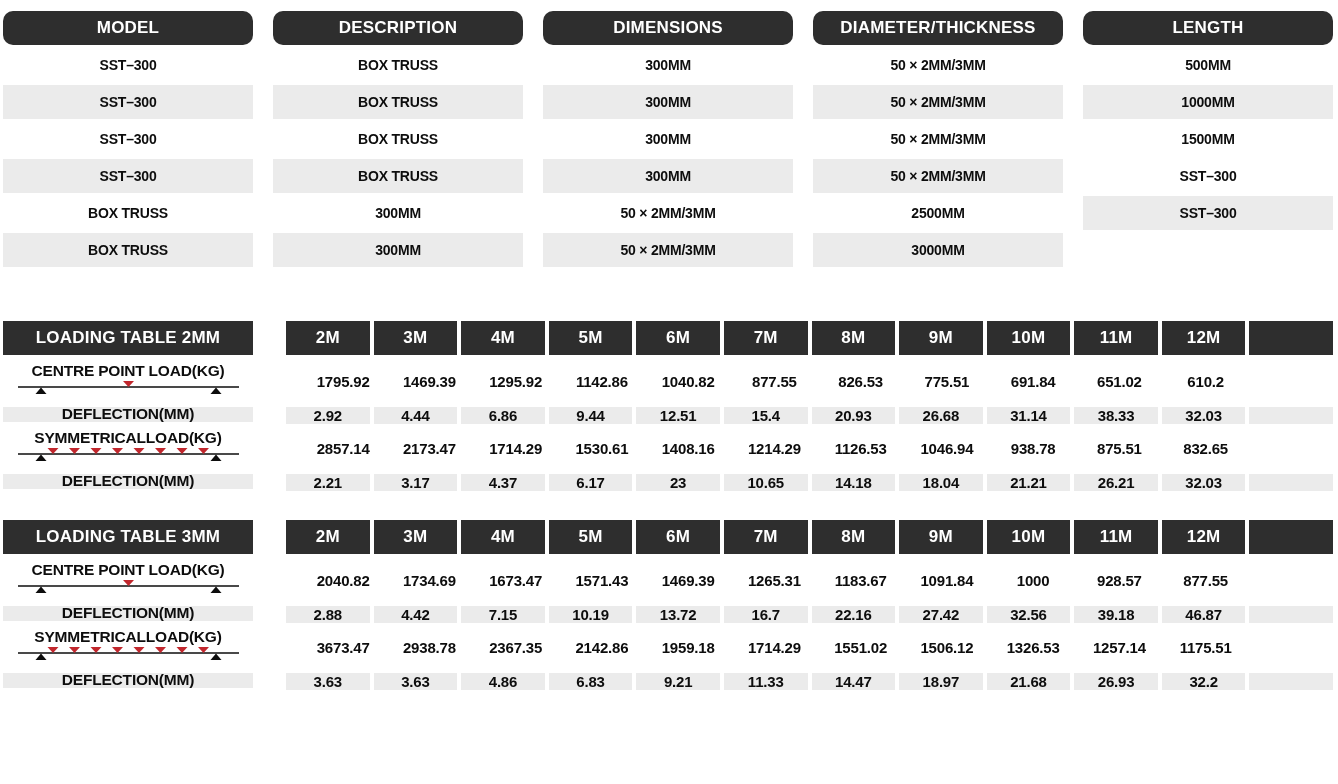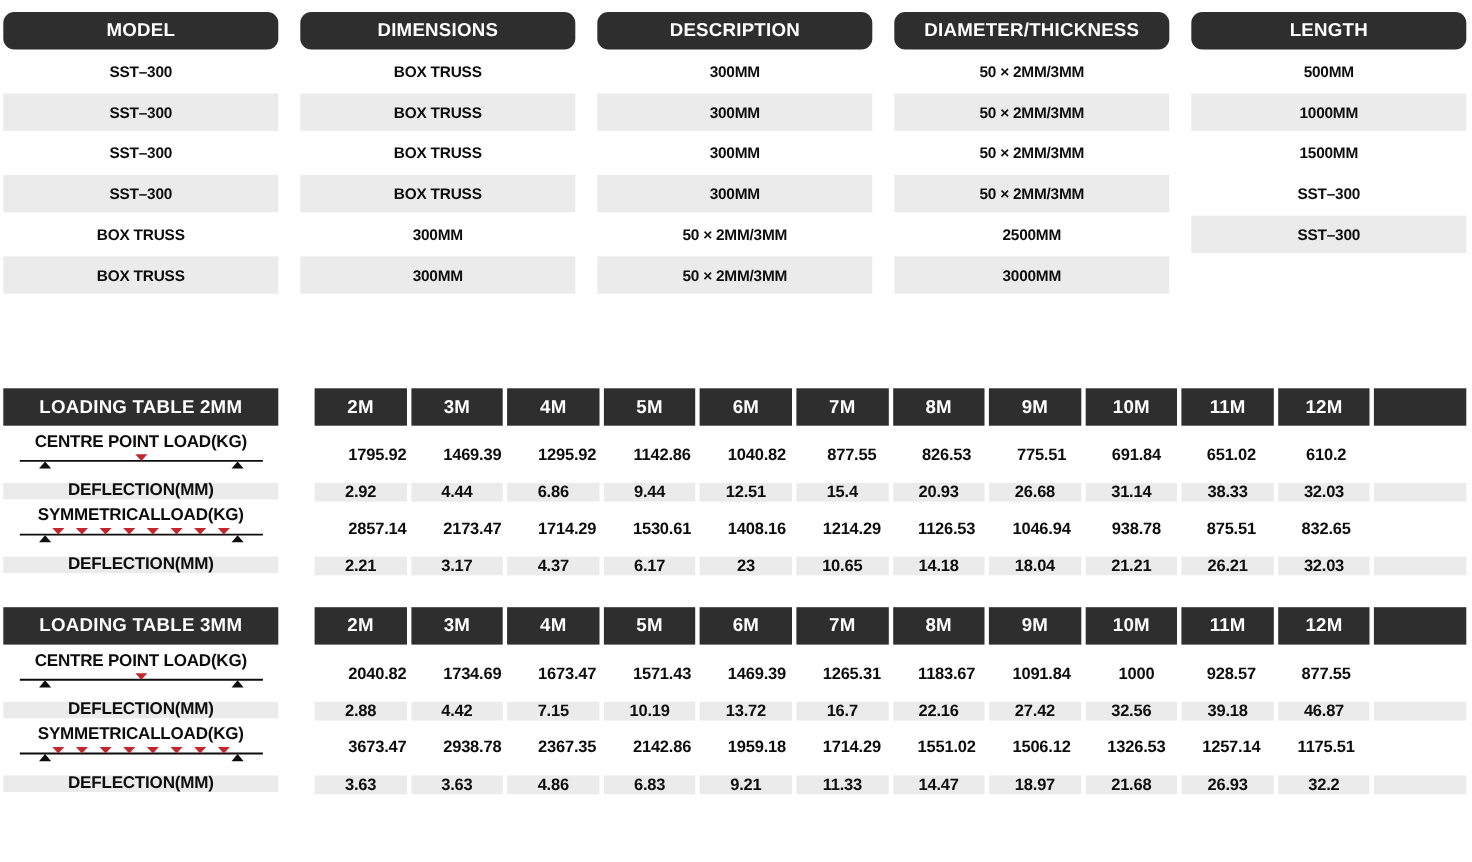--- a/index.html
+++ b/index.html
@@ -27,21 +27,21 @@
   .spec-table .cell{
     height:34px;display:flex;align-items:center;justify-content:center;
     font-size:14px;white-space:nowrap;
   }
   .spec-table .cell.head{
     background:var(--dark);color:#fff;font-size:17px;letter-spacing:0.2px;border-radius:10px;
   }
   .spec-table .cell.shaded{background:var(--gray);}
 
   
-  .loading-tables{margin-top:86px;}
+  .loading-tables{margin-top:54px;}
   .loading-table + .loading-table{margin-top:31px;}
   .lrow{display:flex;margin-bottom:3px;align-items:stretch;}
   .label-cell{
     width:250px;flex:none;margin-right:33px;
     display:flex;flex-direction:column;align-items:center;justify-content:center;
   }
   .cells{
     flex:1;display:grid;grid-template-columns:repeat(12,1fr);column-gap:4px;
   }
   .cells .cell{
@@ -57,22 +57,22 @@
   .defl-row .cell{background:var(--gray);}
   .row-label{font-size:15.5px;white-space:nowrap;line-height:1.05;}
   .beam-icon{display:block;margin-top:1px;}
 </style>
 </head>
 <body>
 
 <div class="page">
   <div class="spec-table">
       <div class="cell head">MODEL</div>
+      <div class="cell head">DESCRIPTION</div>
       <div class="cell head">DIMENSIONS</div>
-      <div class="cell head">DESCRIPTION</div>
       <div class="cell head">DIAMETER/THICKNESS</div>
       <div class="cell head">LENGTH</div>
       <div class="cell body">SST–300</div>
       <div class="cell body">BOX TRUSS</div>
       <div class="cell body">300MM</div>
       <div class="cell body">50 × 2MM/3MM</div>
       <div class="cell body">500MM</div>
       <div class="cell body shaded">SST–300</div>
       <div class="cell body shaded">BOX TRUSS</div>
       <div class="cell body shaded">300MM</div>

